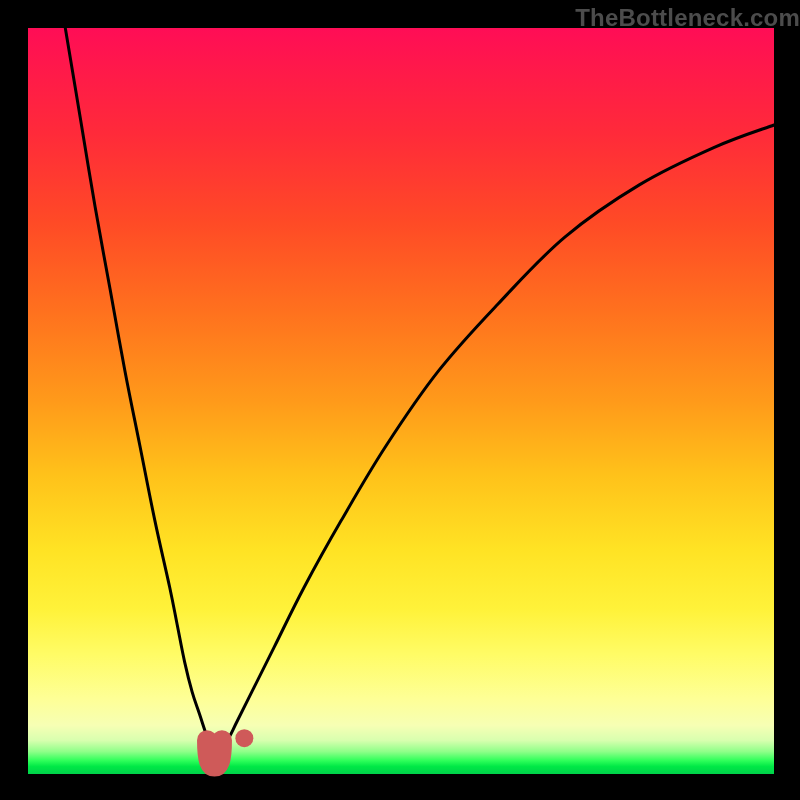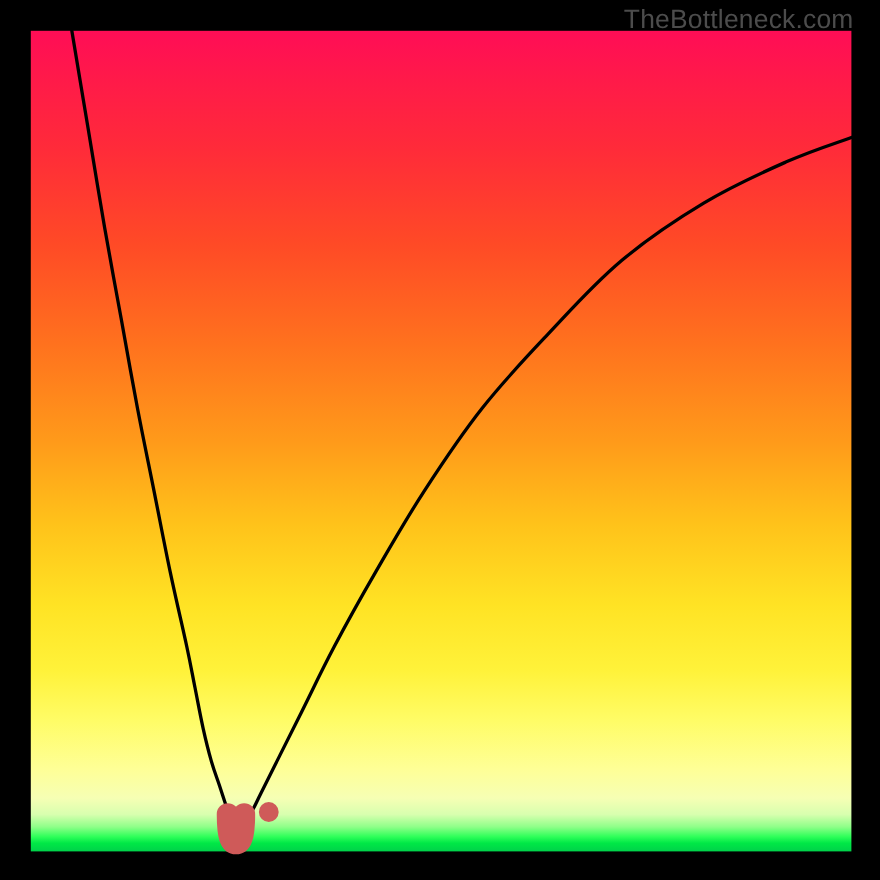--- a/index.html
+++ b/index.html
@@ -43,24 +43,24 @@
       #d8ffaf 95.5%,
       #8fff89 97%,
       #2fff5a 98.2%,
       #00e846 99%,
       #00d24a 100%
     );
   }
   .watermark {
     position: absolute;
     top: 4px;
-    right: 24px;
+    right: 0;
     color: #4c4c4c;
     font-size: 24px;
-    font-weight: 400;
+    font-weight: 700;
     letter-spacing: 0.2px;
     z-index: 5;
     user-select: none;
   }
   svg.curves {
     position: absolute;
     left: 0;
     top: 0;
     width: 746px;
     height: 746px;

